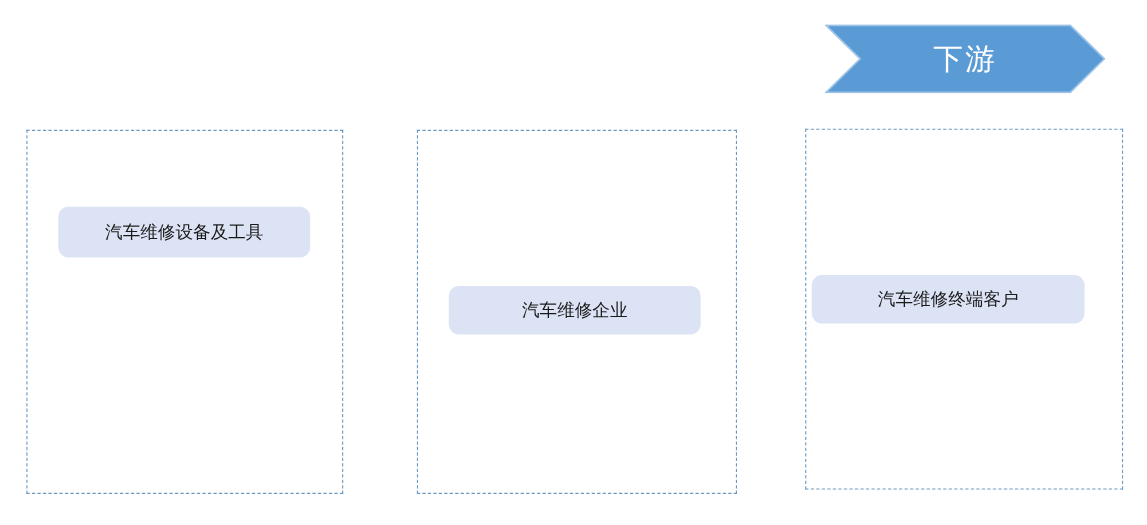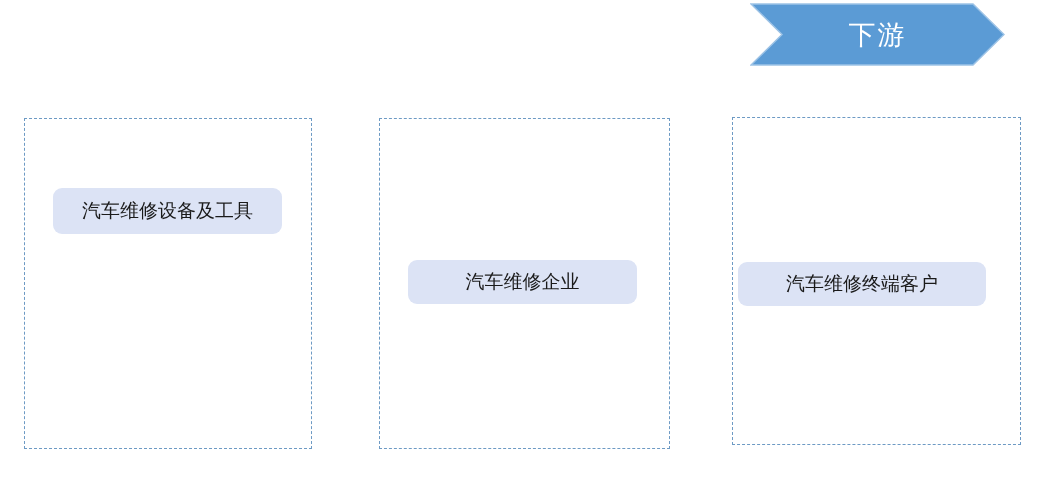--- a/index.html
+++ b/index.html
@@ -24,38 +24,38 @@
   .chevron{position:absolute;width:255px;height:63px;}
   .chevron svg{position:absolute;left:0;top:0;width:100%;height:100%;display:block;}
   .chevron polygon{fill:var(--arrow-fill);stroke:var(--arrow-border);stroke-width:1.5;}
   .chevron .chevron-label{
     position:absolute;left:0;top:0;width:100%;height:100%;
     display:flex;align-items:center;justify-content:center;
     color:var(--arrow-text);font-size:27px;letter-spacing:2px;
   }
   .a1{left:42px;top:19px;}
   .a2{left:396px;top:18px;}
-  .a3{left:750px;top:3px;text-align:right;}
+  .a3{left:750px;top:22px;text-align:right;}
 
   
   .panel{position:absolute;border:1px dashed var(--panel-border);background:transparent;}
   .c1{left:24px;top:118px;width:286px;height:329px;}
   .c2{left:379px;top:118px;width:289px;height:329px;}
   .c3{left:732px;top:117px;width:287px;height:326px;}
 
   
   .node{
     position:absolute;background:var(--node-fill);border-radius:9px;
     display:flex;align-items:center;justify-content:center;
-    color:var(--node-text);font-size:19px;white-space:nowrap;
+    color:var(--node-text);font-size:16px;white-space:nowrap;
   }
   .n1{left:53px;top:188px;width:229px;height:46px;}
   .n2{left:53px;top:328px;width:229px;height:45px;}
   .n3{left:408px;top:260px;width:229px;height:44px;}
-  .n4{left:738px;top:262px;width:248px;height:44px;}
+  .n4{left:738px;top:250px;width:248px;height:44px;}
 </style>
 </head>
 <body>
 
 <div class="canvas">
 
 
 
   <div class="chevron a3">
     <svg viewBox="0 0 255 63" preserveAspectRatio="none">

